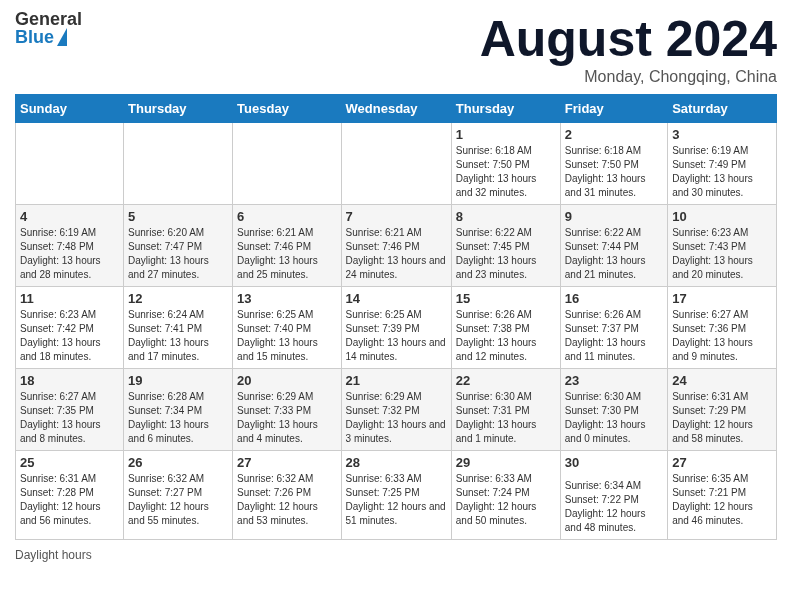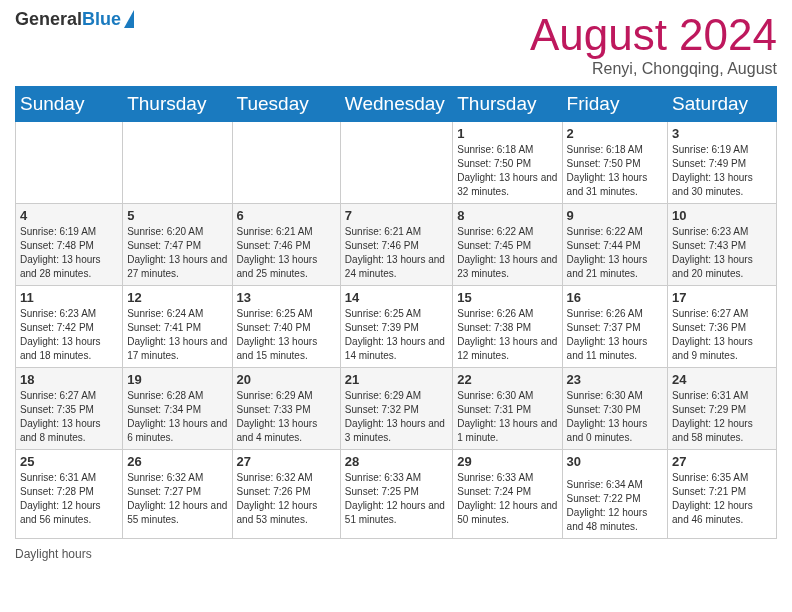--- a/index.html
+++ b/index.html
@@ -15,35 +15,35 @@
       justify-content: space-between;
       align-items: flex-start;
       margin-bottom: 8px;
     }
     .logo {
       display: flex;
       align-items: center;
       gap: 4px;
     }
     .title-area { text-align: right; }
-    .month-year { font-size: 44px; font-weight: 400; color: #be185d; }
+    .month-year { font-size: 50px; font-weight: 700; color: #0f172a; }
     .location { font-size: 16px; color: #555; }
 
     table {
       width: 100%;
       border-collapse: collapse;
       font-size: 11px;
     }
     thead th {
       background: #1a7abf;
       color: #fff;
       padding: 6px 4px;
       text-align: left;
-      font-size: 19px;
-      font-weight: normal;
+      font-size: 13px;
+      font-weight: bold;
       border: 1px solid #1a7abf;
     }
     tbody td {
       border: 1px solid #ccc;
       vertical-align: top;
       padding: 4px 4px;
       width: 113px;
       min-height: 80px;
       background: #fff;
     }
@@ -70,31 +70,31 @@
       display: flex;
       gap: 20px;
     }
     .footer-item { display: flex; align-items: center; gap: 5px; }
   </style>
 </head>
 <body>
 
 <div class="header-area">
   <div class="logo">
-    <div style="display:flex;flex-direction:row;line-height:1;">
+    <div style="display:flex;flex-direction:column;line-height:1;">
       <span style="font-size:18px;font-weight:bold;color:#333;">General</span>
       <div style="display:flex;align-items:center;">
         <span style="font-size:18px;font-weight:bold;color:#1a7abf;">Blue</span>
         <div style="width:0;height:0;border-left:10px solid transparent;border-bottom:18px solid #1a7abf;margin-left:3px;"></div>
       </div>
     </div>
   </div>
   <div class="title-area">
     <div class="month-year">August 2024</div>
-    <div class="location">Renyi, Chongqing, August</div>
+    <div class="location">Monday, Chongqing, China</div>
   </div>
 </div>
 
 <table>
   <thead>
     <tr>
     <th>Sunday</th>
         <th>Thursday</th>
         <th>Tuesday</th>
         <th>Wednesday</th>

